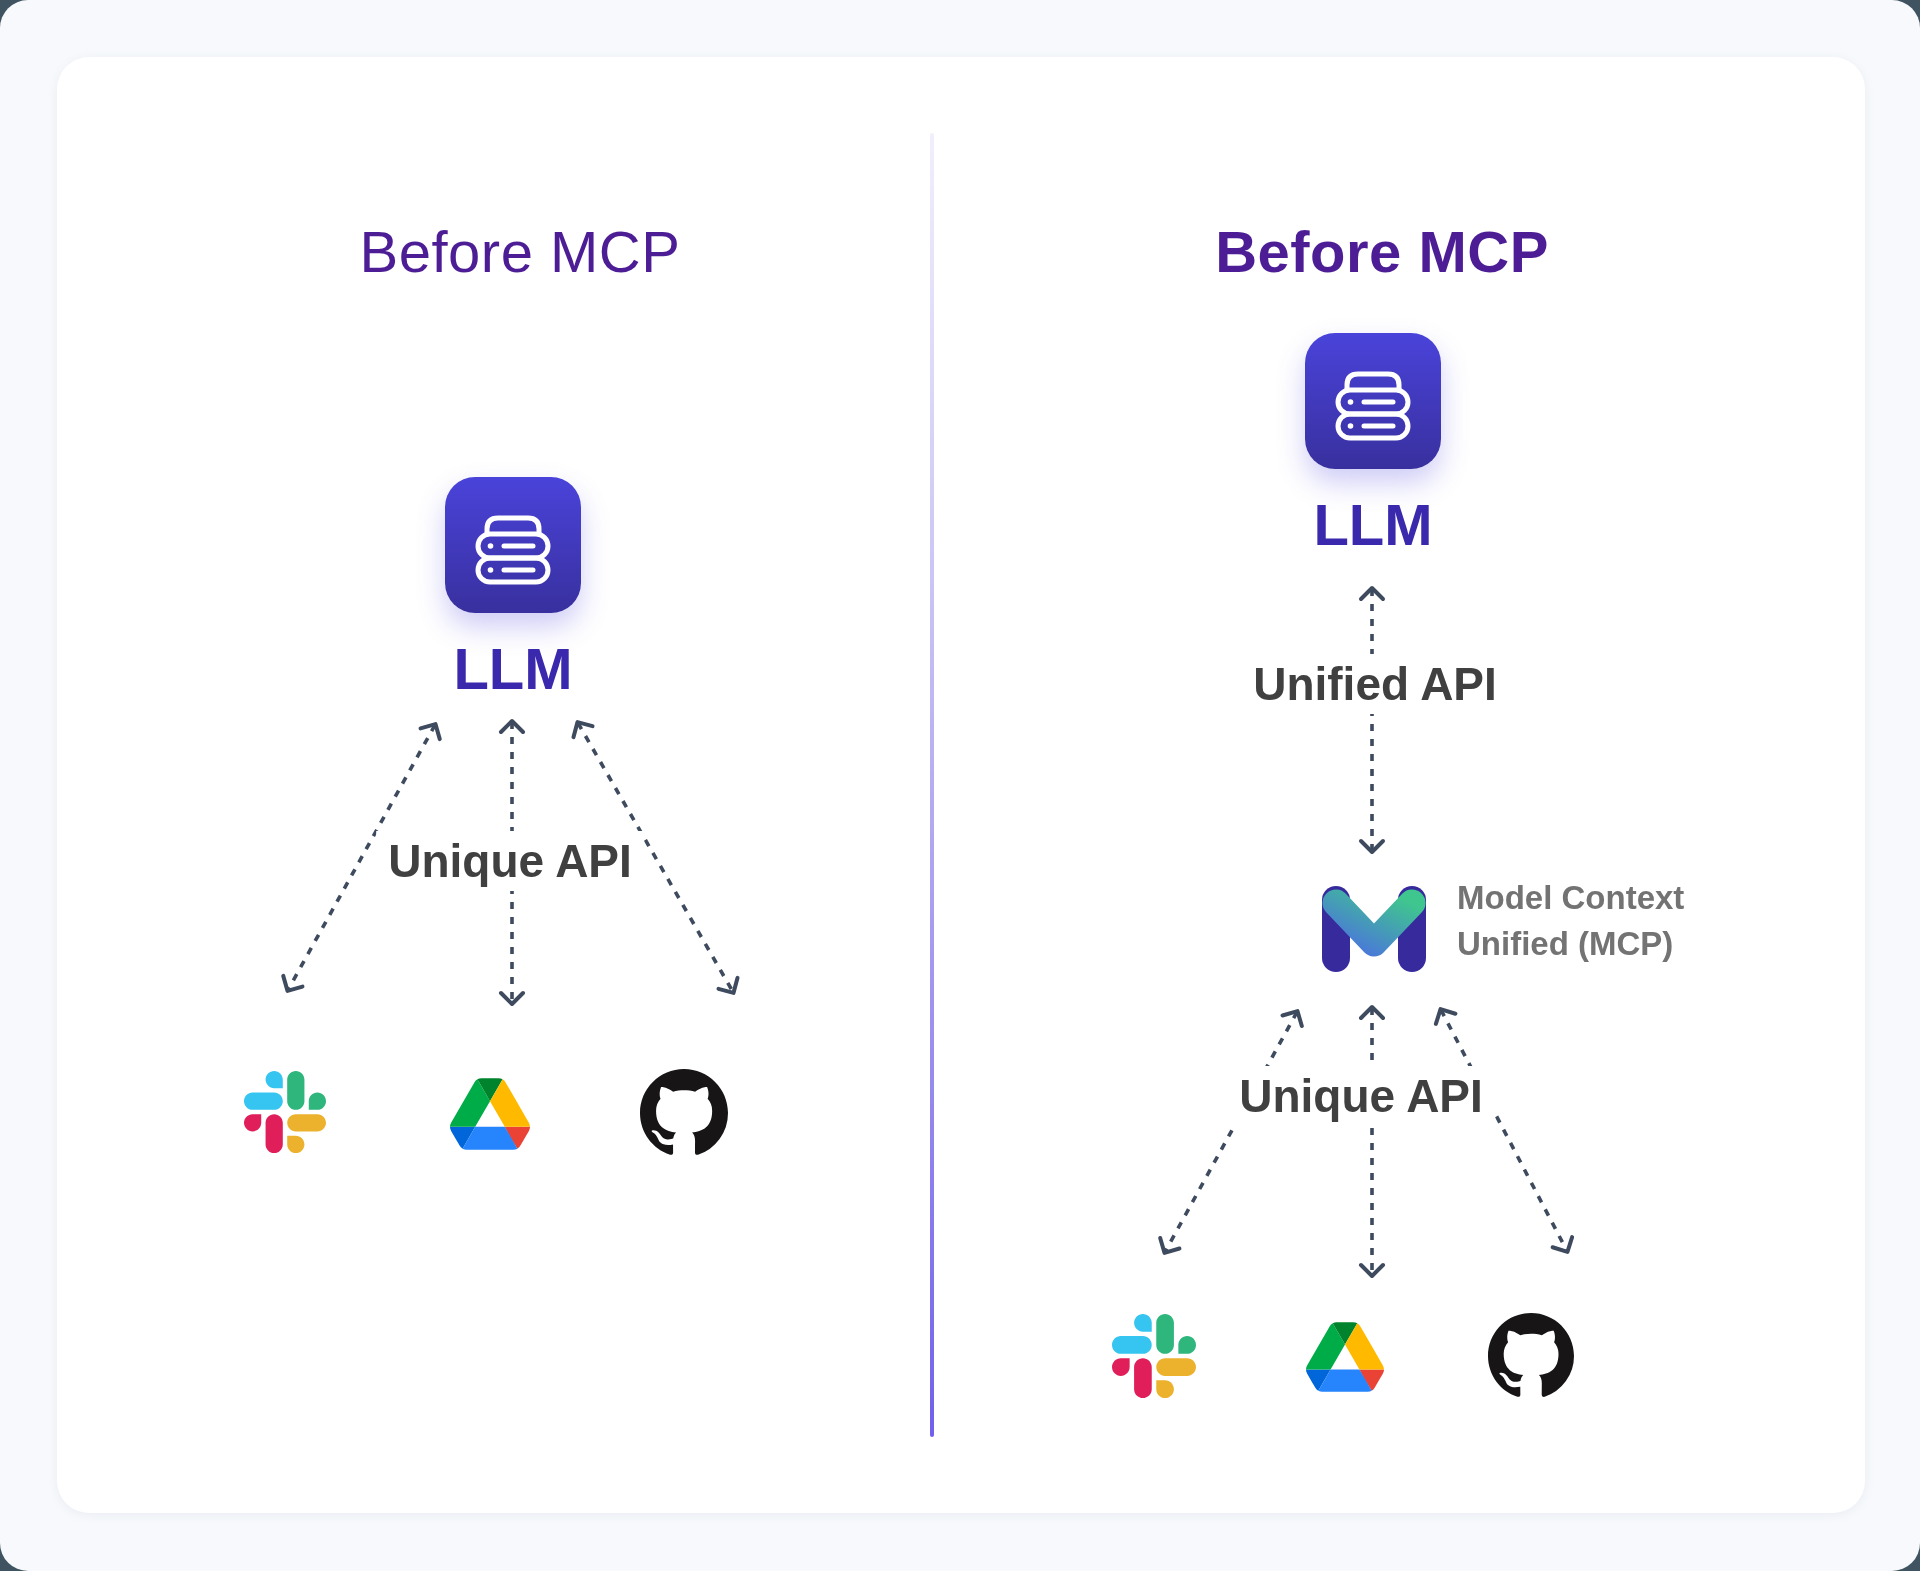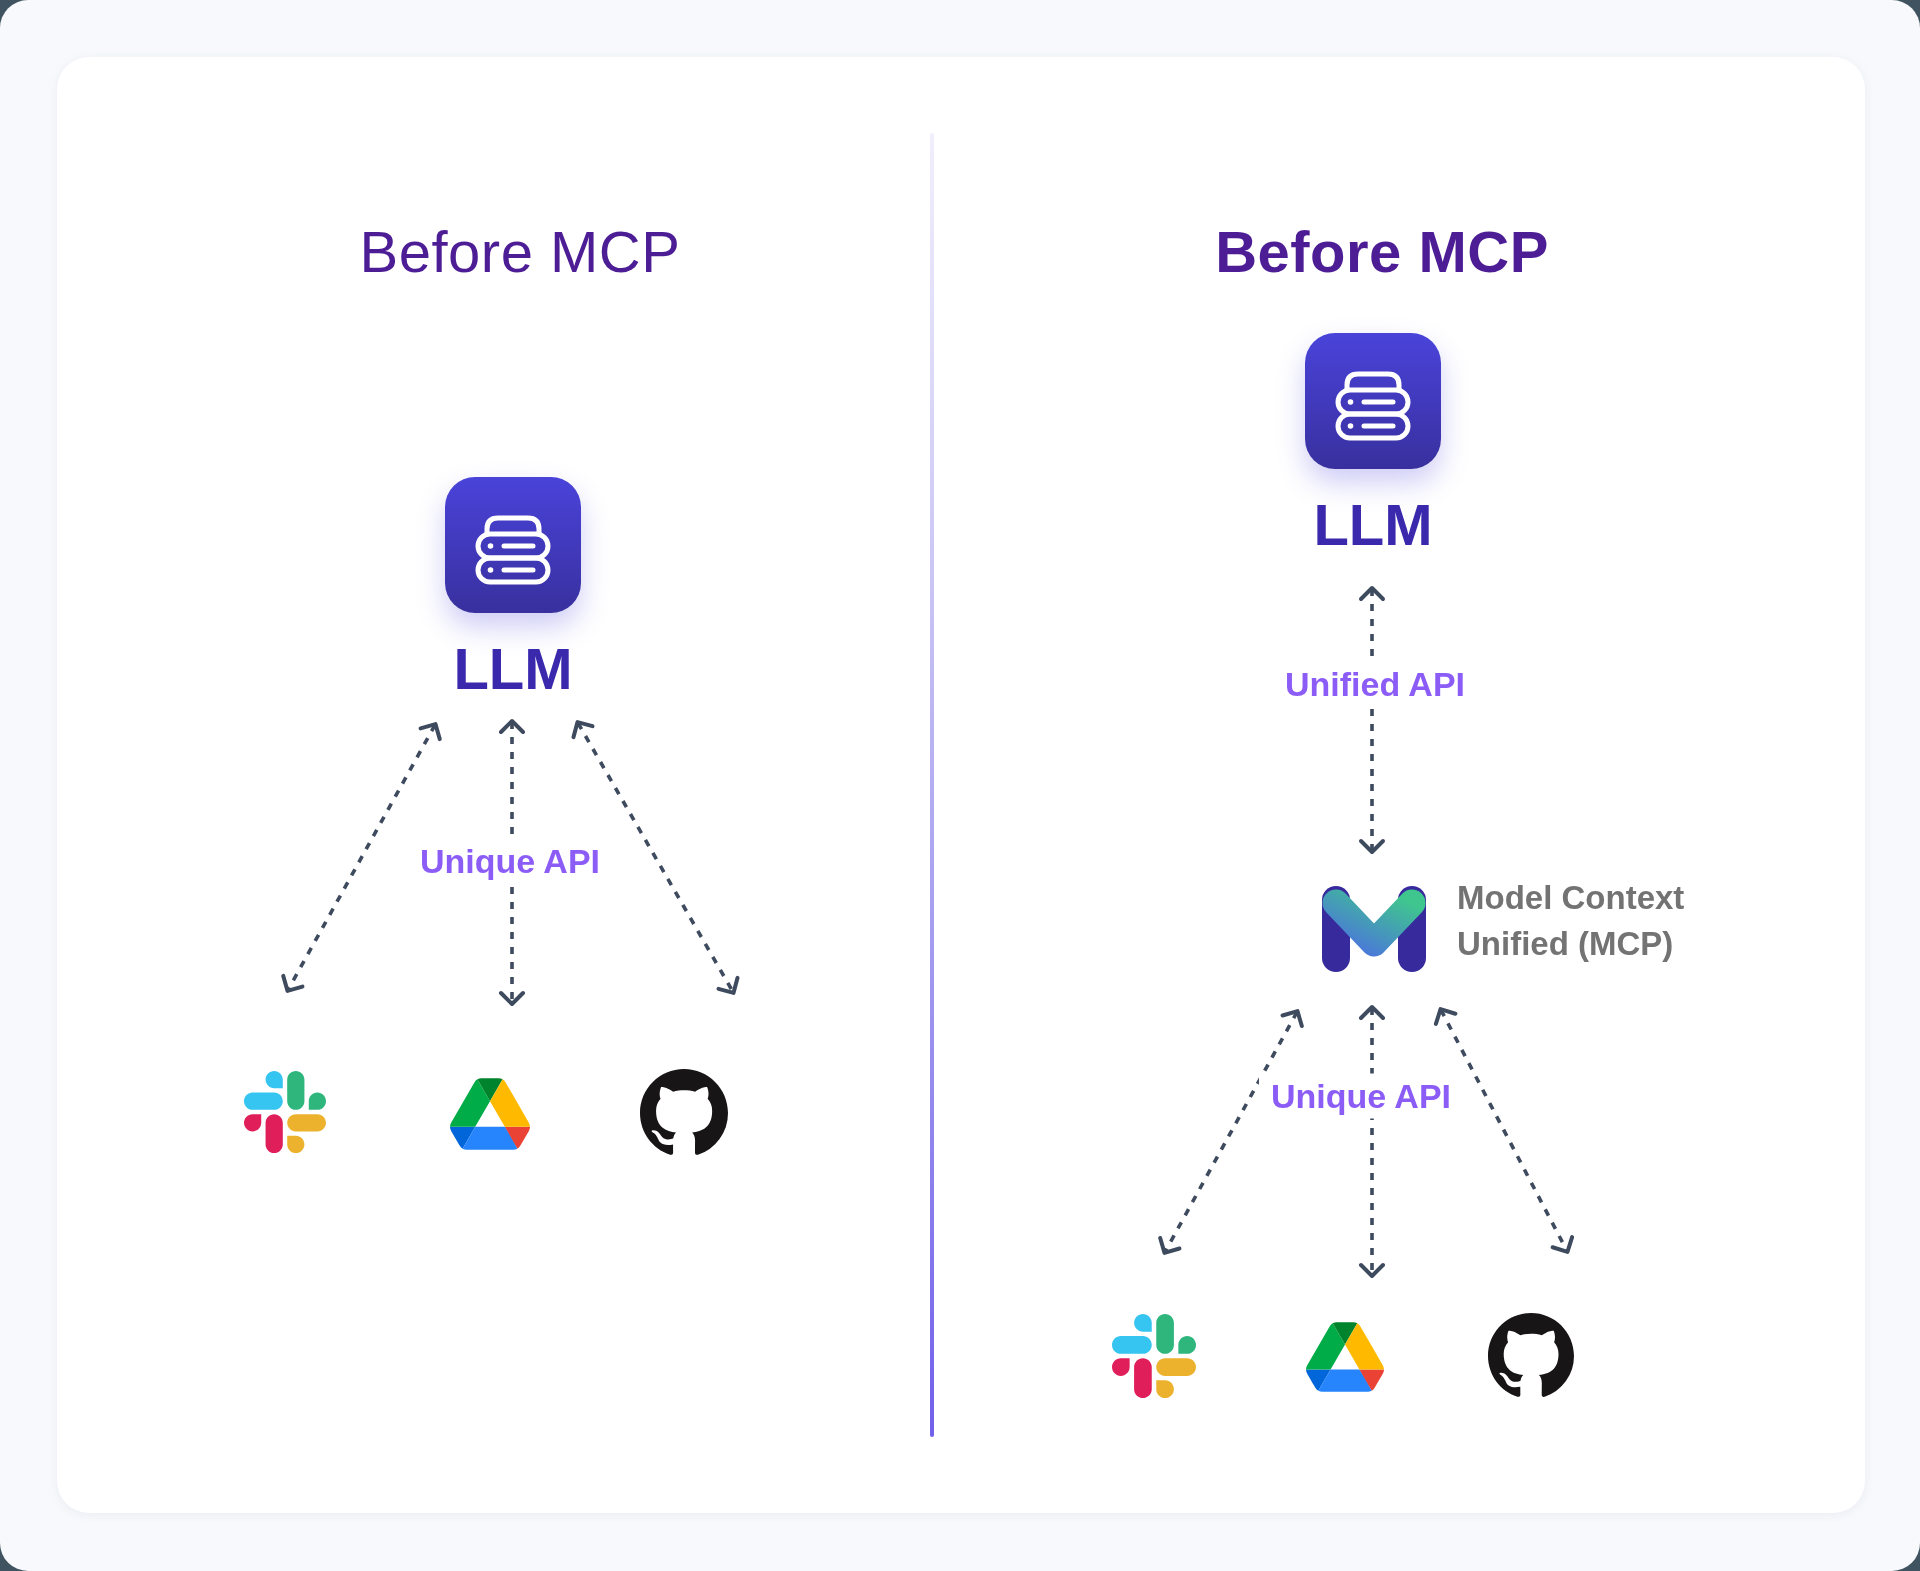--- a/index.html
+++ b/index.html
@@ -36,21 +36,21 @@
     box-shadow:0 14px 28px rgba(96,88,225,.30);
   }
   .llm-box svg{position:absolute;inset:0;}
   .llm-label{
     position:absolute;width:160px;text-align:center;
     font-size:58px;font-weight:700;color:#3a28ad;
   }
   .api-label{
     position:absolute;transform:translate(-50%,-50%);
     background:#ffffff;padding:3px 12px;
-    font-size:34px;font-weight:700;color:#8b5cf6;white-space:nowrap;
+    font-size:46px;font-weight:700;color:#404040;white-space:nowrap;
   }
   .mcp-text{
     position:absolute;font-size:33px;font-weight:700;color:#737373;
     line-height:46px;white-space:nowrap;
   }
   .abs{position:absolute;}
 </style>
 </head>
 <body>
 

